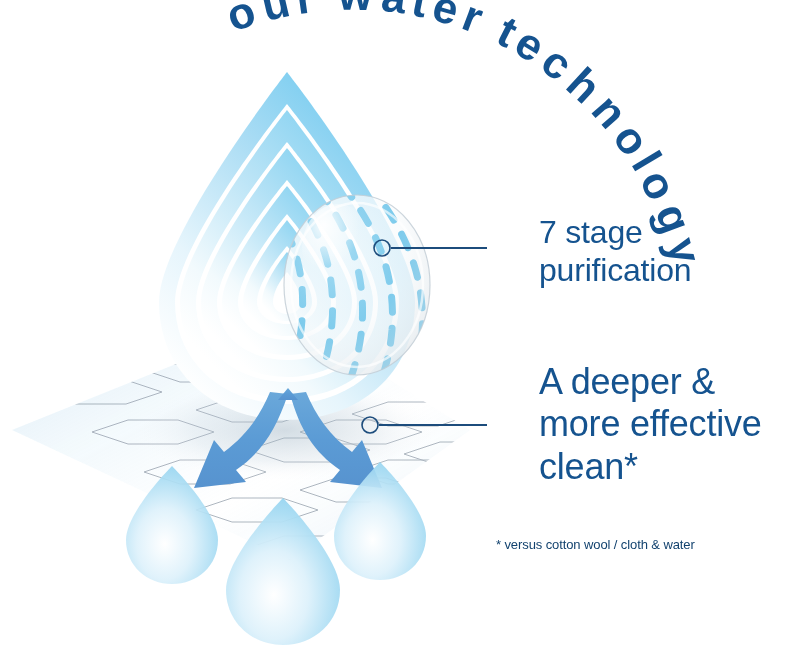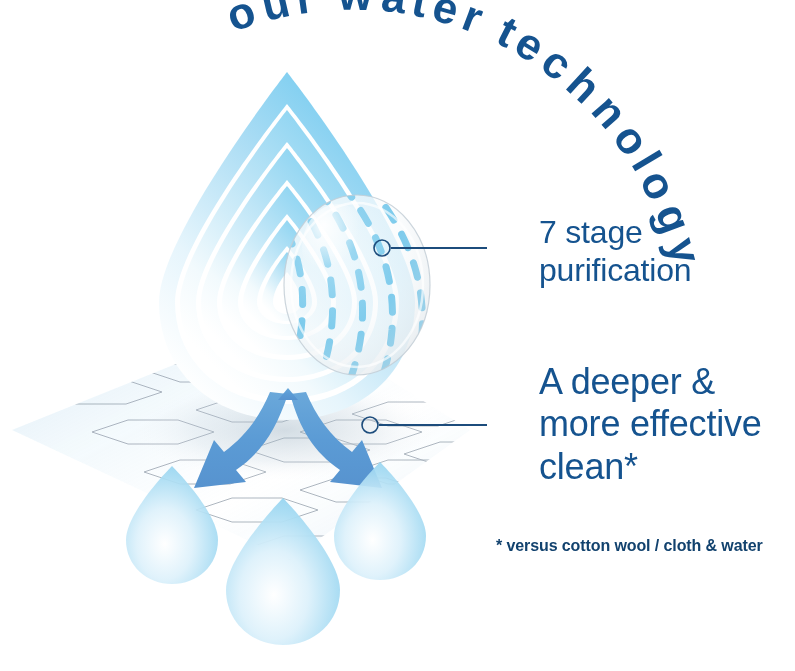--- a/index.html
+++ b/index.html
@@ -36,22 +36,22 @@
     left:497px; top:214px;
     font-size:32px;
   }
   #label-clean{
     left:497px; top:361px;
     font-size:36px;
   }
   #footnote{
     position:absolute;
     left:496px; top:537px;
-    font-size:16px;
-    font-weight:bold;
+    font-size:13px;
+    font-weight:normal;
     color:#12426e;
     letter-spacing:-0.1px;
     white-space:nowrap;
   }
   
   #headline{
     position:absolute;
     left:0; top:0;
     width:795px; height:260px;
   }

